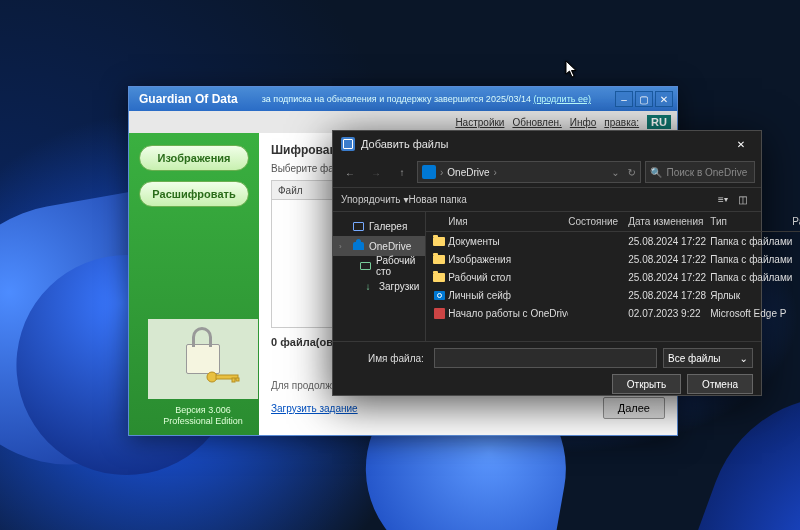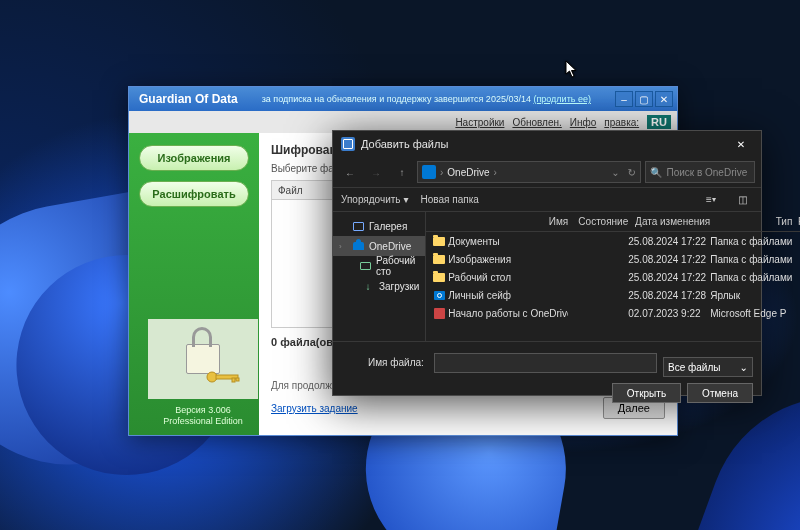--- a/index.html
+++ b/index.html
@@ -62,46 +62,46 @@
 .f-title-ic:after { content: ""; position: absolute; inset: 2px; border: 1px solid #fff; border-radius: 1px; }
 .f-title-txt { flex: 1; font-size: 11px; }
 .f-close { width: 40px; height: 26px; display: flex; align-items: center; justify-content: center; cursor: pointer; color: #fff; margin-right: -8px; }
 .f-nav { height: 30px; display: flex; align-items: center; padding: 0 6px; gap: 4px; }
 .f-navbtn { width: 22px; height: 22px; display: flex; align-items: center; justify-content: center; color: #aaa; cursor: pointer; border-radius: 3px; }
 .f-crumb { flex: 1; height: 22px; background: #2c2c2c; border: 1px solid #4a4a4a; display: flex; align-items: center; padding: 0 4px; gap: 4px; }
 .f-crumb-ic { width: 14px; height: 14px; background: #0078d4; border-radius: 2px; }
 .f-crumb-txt { font-size: 10px; }
 .f-crumb-arr { color: #888; }
 .f-search { width: 110px; height: 22px; background: #2c2c2c; border: 1px solid #4a4a4a; display: flex; align-items: center; padding: 0 4px; gap: 4px; color: #888; }
-.f-toolbar { height: 24px; display: flex; align-items: center; padding: 0 8px; gap: 12px; border-top: 1px solid #383838; }
+.f-toolbar { height: 24px; display: flex; align-items: center; padding: 0 8px; gap: 0; border-top: 1px solid #383838; }
 .f-tb-item { font-size: 10px; color: #ccc; cursor: pointer; display: flex; align-items: center; gap: 3px; }
 .f-tb-spacer { flex: 1; }
 .f-tb-icon { width: 20px; height: 20px; display: flex; align-items: center; justify-content: center; cursor: pointer; color: #ccc; }
 .f-body { display: flex; height: 130px; border-top: 1px solid #383838; }
 .f-tree { width: 100px; border-right: 1px solid #383838; padding: 4px 0; }
 .f-tree-item { height: 20px; display: flex; align-items: center; padding: 0 6px; gap: 5px; font-size: 10px; cursor: pointer; }
 .f-tree-item.sel { background: #4a4a4a; }
 .f-tree-item .exp { width: 8px; color: #888; font-size: 8px; }
 .f-ic { width: 12px; height: 12px; display: inline-flex; align-items: center; justify-content: center; }
 .f-list { flex: 1; display: flex; flex-direction: column; }
 .f-cols { height: 20px; display: flex; align-items: center; padding-left: 22px; border-bottom: 1px solid #383838; }
-.f-col { font-size: 10px; color: #ccc; text-align: right; }
+.f-col { font-size: 10px; color: #ccc; }
 .c-name { width: 120px; }
 .c-state { width: 60px; }
 .c-date { width: 82px; }
 .c-type { flex: 1; }
 .c-sz { width: 22px; }
 .f-row { height: 18px; display: flex; align-items: center; padding-left: 6px; cursor: pointer; }
 .f-row .f-ic { width: 14px; margin-right: 2px; }
 .f-cell { font-size: 10px; color: #ddd; white-space: nowrap; overflow: hidden; }
 .f-bottom { padding: 6px 8px; border-top: 1px solid #383838; }
 .f-brow { display: flex; align-items: center; gap: 6px; margin-bottom: 6px; }
 .f-label { width: 60px; text-align: left; font-size: 10px; color: #ddd; margin-left: 27px; }
 .f-input { flex: 1; height: 20px; background: #2c2c2c; border: 1px solid #555; color: #fff; font-size: 10px; padding: 0 4px; }
-.f-select { width: 90px; height: 20px; background: #2c2c2c; border: 1px solid #555; color: #fff; font-size: 10px; padding: 0 4px; display: flex; align-items: center; justify-content: space-between; cursor: pointer; margin-top: 9px; }
+.f-select { width: 90px; height: 20px; background: #2c2c2c; border: 1px solid #555; color: #fff; font-size: 10px; padding: 0 4px; display: flex; align-items: center; justify-content: space-between; cursor: pointer; }
 .f-btns { display: flex; justify-content: flex-end; gap: 6px; }
 .f-btn { height: 20px; padding: 0 14px; background: #383838; border: 1px solid #666; color: #fff; font-size: 10px; cursor: pointer; }
 
 
 .cursor { position: absolute; left: 565px; top: 60px; color: #fff; font-size: 14px; pointer-events: none; filter: drop-shadow(0 0 1px #000); }
 
 
 .ic-folder { width: 12px; height: 9px; background: #ffd666; border-radius: 1px; position: relative; }
 .ic-folder:before { content: ""; position: absolute; top: -2px; left: 0; width: 5px; height: 2px; background: #ffd666; border-radius: 1px 1px 0 0; }
 .ic-home { width: 12px; height: 12px; }

